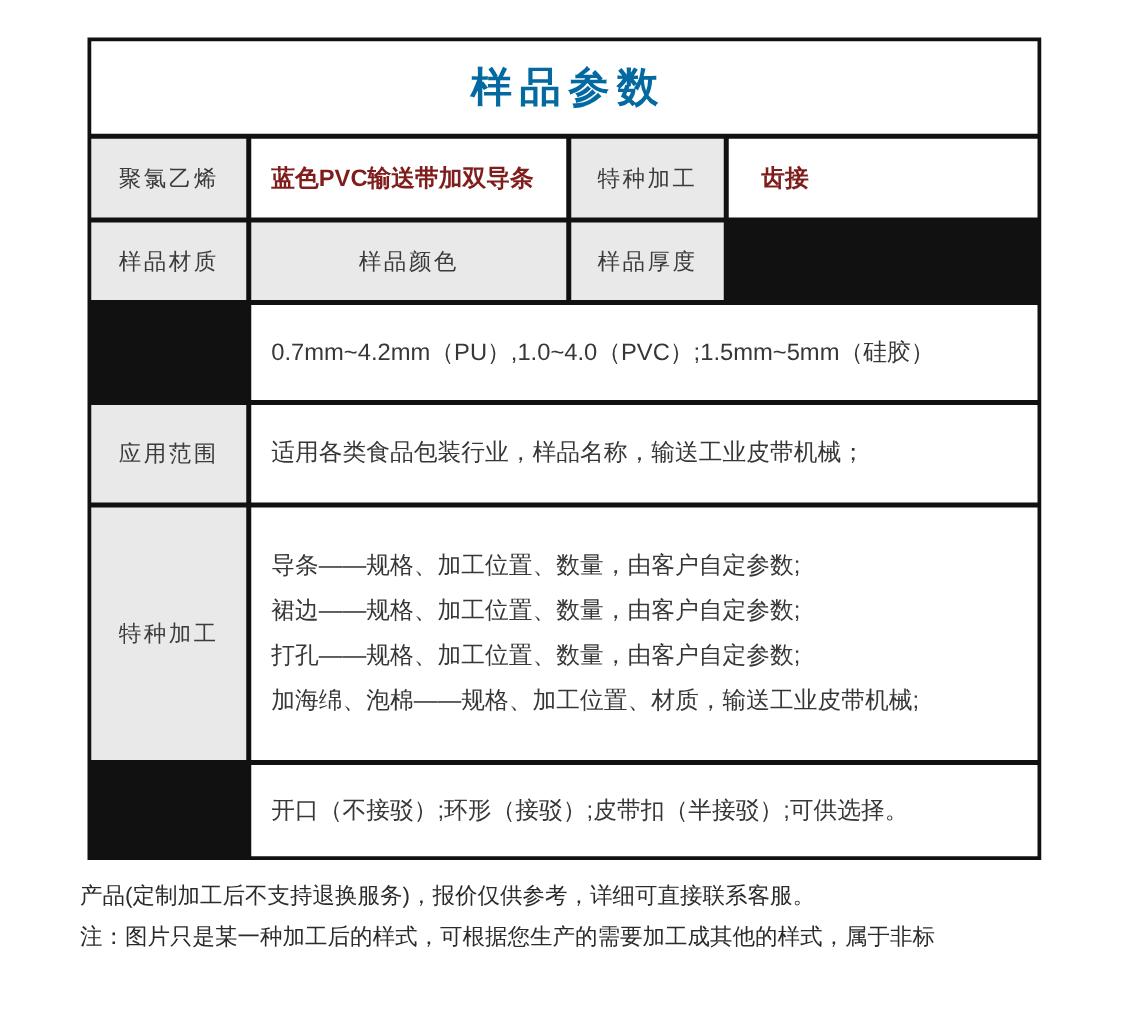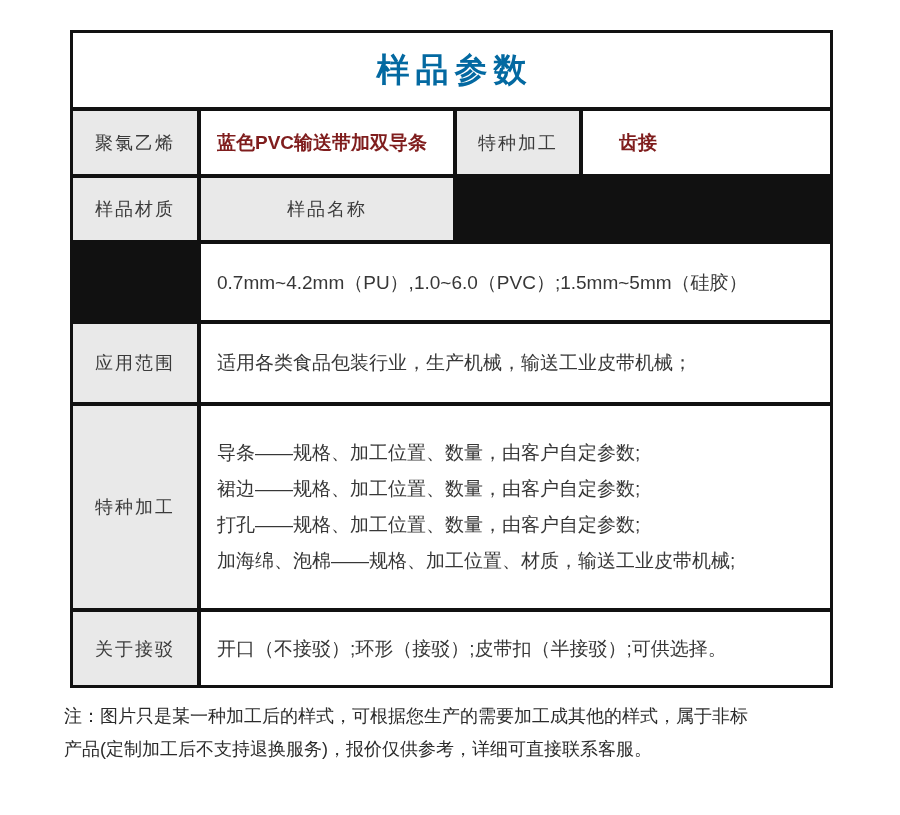--- a/index.html
+++ b/index.html
@@ -59,21 +59,21 @@
     font-size: 19px;
     color: #373737;
     flex-direction: column;
     align-items: flex-start;
     justify-content: center;
   }
   .value-cell.bold {
     font-weight: bold;
     color: #7f1d1d;
   }
-  .value-cell.indent-wide { padding-left: 36px; }
+  .value-cell.indent-wide { padding-left: 26px; }
   .value-cell.span { grid-column: 2 / -1; }
   .line { white-space: nowrap; }
   .lh-tight .line { line-height: 27px; }
   .lh-normal .line { line-height: 30px; }
   .lh-loose .line { line-height: 36px; }
   
   .note {
     position: absolute;
     left: 64px;
     top: 700px;
@@ -94,44 +94,44 @@
   <div class="param-table">
 
     <div class="cell title-cell">样品参数</div>
 
     <div class="cell label-cell">聚氯乙烯</div>
     <div class="cell value-cell bold">蓝色PVC输送带加双导条</div>
     <div class="cell label-cell">特种加工</div>
     <div class="cell value-cell bold indent-wide">齿接</div>
 
     <div class="cell label-cell">样品材质</div>
-    <div class="cell label-cell">样品名称</div>
+    <div class="cell label-cell">样品颜色</div>
 
+    <div class="cell label-cell">样品厚度</div>
     <div class="cell value-cell span lh-tight">
-      <div class="line">0.7mm~4.2mm（PU）,1.0~6.0（PVC）;1.5mm~5mm（硅胶）</div>
+      <div class="line">0.7mm~4.2mm（PU）,1.0~4.0（PVC）;1.5mm~5mm（硅胶）</div>
     </div>
 
     <div class="cell label-cell">应用范围</div>
     <div class="cell value-cell span lh-normal">
-      <div class="line">适用各类食品包装行业，生产机械，输送工业皮带机械；</div>
+      <div class="line">适用各类食品包装行业，样品名称，输送工业皮带机械；</div>
     </div>
 
     <div class="cell label-cell">特种加工</div>
     <div class="cell value-cell span lh-loose">
       <div class="line">导条——规格、加工位置、数量，由客户自定参数;</div>
       <div class="line">裙边——规格、加工位置、数量，由客户自定参数;</div>
       <div class="line">打孔——规格、加工位置、数量，由客户自定参数;</div>
       <div class="line">加海绵、泡棉——规格、加工位置、材质，输送工业皮带机械;</div>
     </div>
 
-    <div class="cell label-cell">关于接驳</div>
     <div class="cell value-cell span lh-normal">
       <div class="line">开口（不接驳）;环形（接驳）;皮带扣（半接驳）;可供选择。</div>
     </div>
 
   </div>
 
   <div class="note">
+    <div class="line">产品(定制加工后不支持退换服务)，报价仅供参考，详细可直接联系客服。</div>
     <div class="line">注：图片只是某一种加工后的样式，可根据您生产的需要加工成其他的样式，属于非标</div>
-    <div class="line">产品(定制加工后不支持退换服务)，报价仅供参考，详细可直接联系客服。</div>
   </div>
 
 </div>
 
 </body></html>

